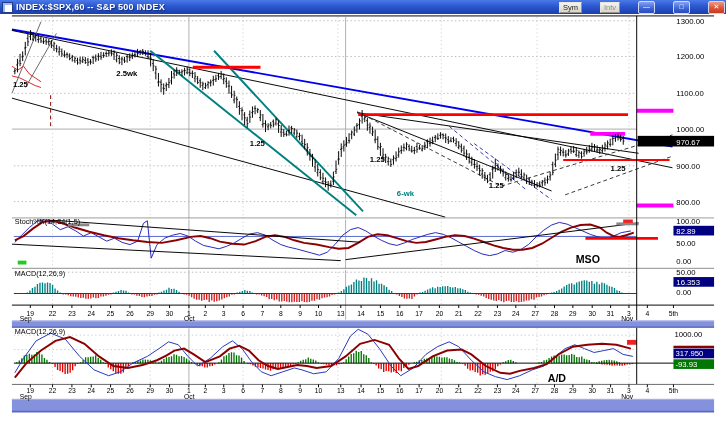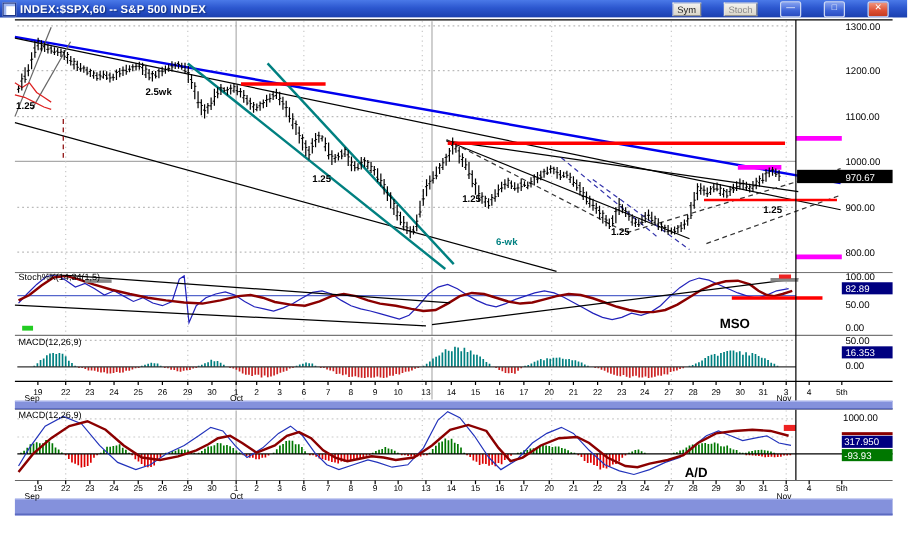--- a/index.html
+++ b/index.html
@@ -5,41 +5,41 @@
   html,body{margin:0;padding:0;background:#ffffff;}
   .window{position:relative;width:726px;height:422px;overflow:hidden;background:#fff;
           font-family:"Liberation Sans",sans-serif;}
   .titlebar{position:absolute;left:0;top:0;width:726px;height:14px;
             background:linear-gradient(180deg,#4a79e8 0%,#2c57cf 45%,#1a3fae 100%);
             display:flex;align-items:center;}
   .ticon{width:9px;height:9px;margin:0 3px 0 2px;background:#fff;border:1px solid #223a8c;
          box-shadow:inset 2px 2px 0 #9db5f0;}
   .ttext{color:#fff;font-size:9px;font-weight:bold;letter-spacing:.2px;
          text-shadow:1px 1px 1px #12307e;white-space:nowrap;}
-  .tbtns{position:absolute;right:15px;top:1px;display:flex;gap:18px;align-items:center;}
+  .tbtns{position:absolute;right:1px;top:1px;display:flex;gap:18px;align-items:center;}
   .minib{height:11px;font-size:7.5px;line-height:9px;padding:0 3px;color:#222;
          background:linear-gradient(180deg,#f4f3ee,#d9d6ca);border:1px outset #e8e6df;
          font-family:"Liberation Sans",sans-serif;}
   .minib.disabled{color:#8b8b8b;}
   .wbtn{width:15px;height:11px;border-radius:2px;border:1px solid #cdd8f4;color:#fff;
         font-size:7px;line-height:9px;text-align:center;
         background:linear-gradient(180deg,#86a2f0 0%,#3b62d6 60%,#2a4cc0 100%);}
   .wbtn.close{background:linear-gradient(180deg,#f0977f 0%,#dd4f33 60%,#c43a20 100%);}
   svg text{font-family:"Liberation Sans",sans-serif;}
 </style>
 </head>
 <body>
 
 <div class="window">
   <div class="titlebar">
     <span class="ticon"></span>
     <span class="ttext">INDEX:$SPX,60 -- S&amp;P 500 INDEX</span>
     <span class="tbtns">
       <button class="minib">Sym</button>
-      <button class="minib disabled">Stoch</button>
+      <button class="minib disabled">Intv</button>
       <span class="wbtn">—</span>
       <span class="wbtn">□</span>
       <span class="wbtn close">✕</span>
     </span>
   </div>
   <svg id="chart-svg" width="726" height="412" viewBox="0 14 726 426" style="position:absolute;left:0;top:14px;">
       <rect x="0" y="14" width="726" height="412" fill="#fff"></rect>
       <g>
         <line x1="2" y1="21" x2="646" y2="21" stroke="#bbbbbb" stroke-width="1" stroke-dasharray="1.5 2.5"></line>
         <line x1="2" y1="58" x2="646" y2="58" stroke="#bbbbbb" stroke-width="1" stroke-dasharray="1.5 2.5"></line>

